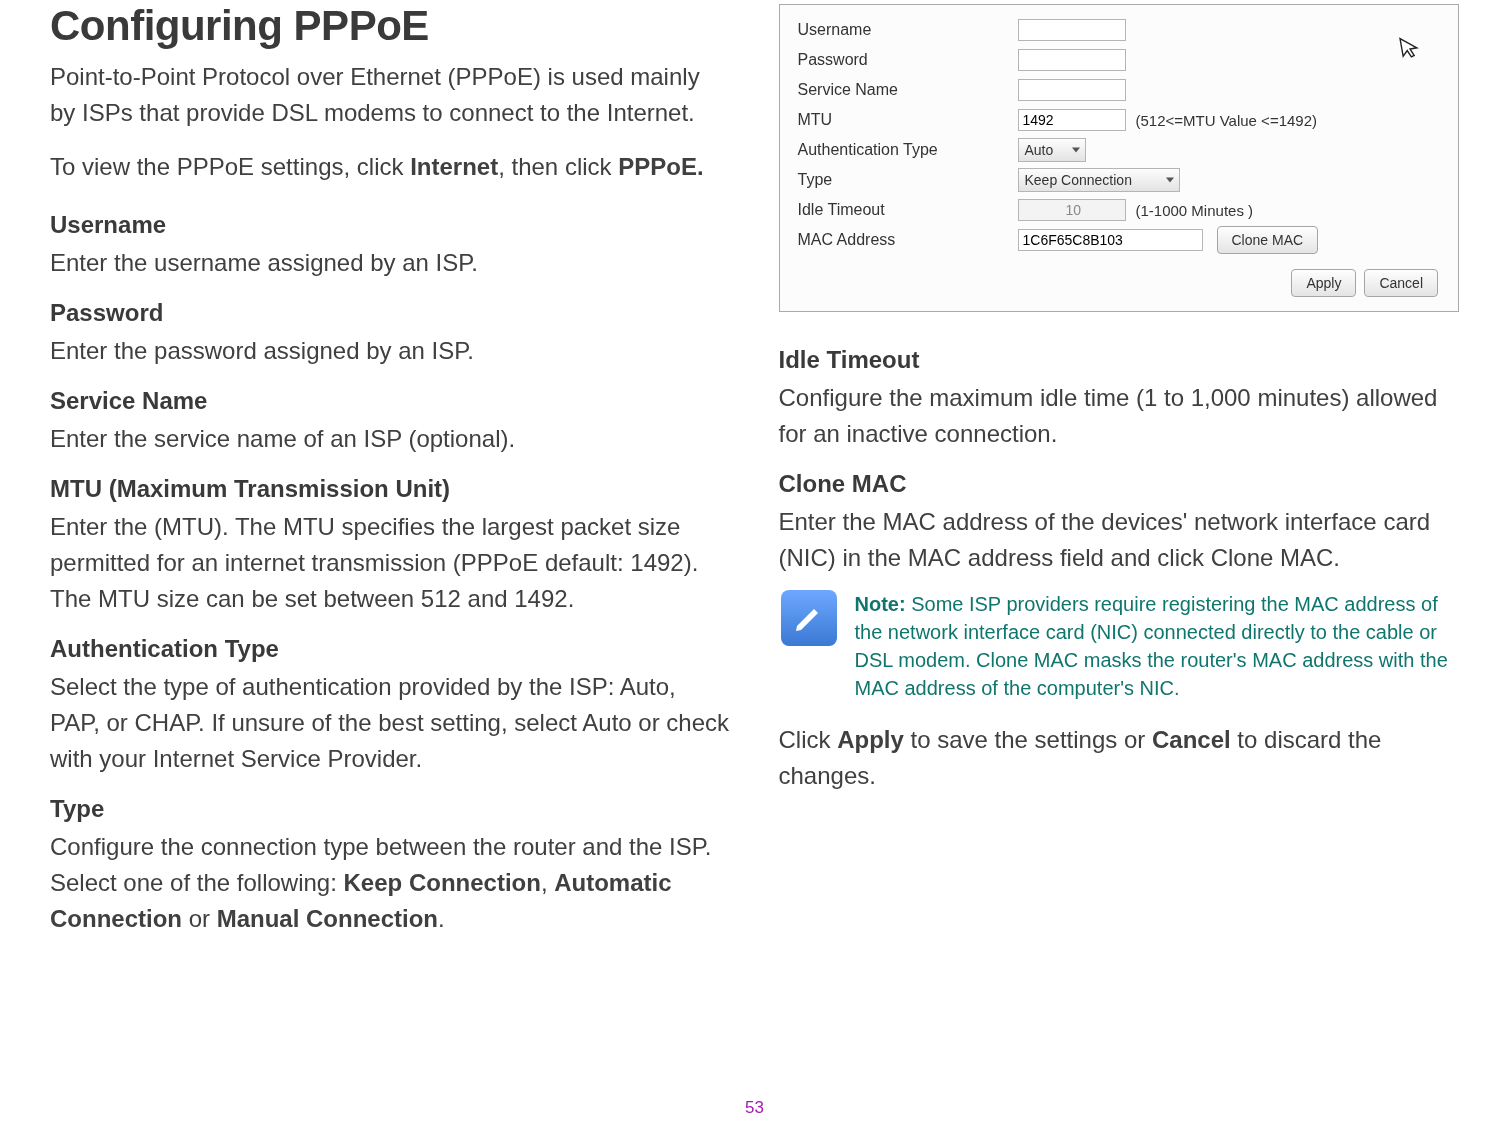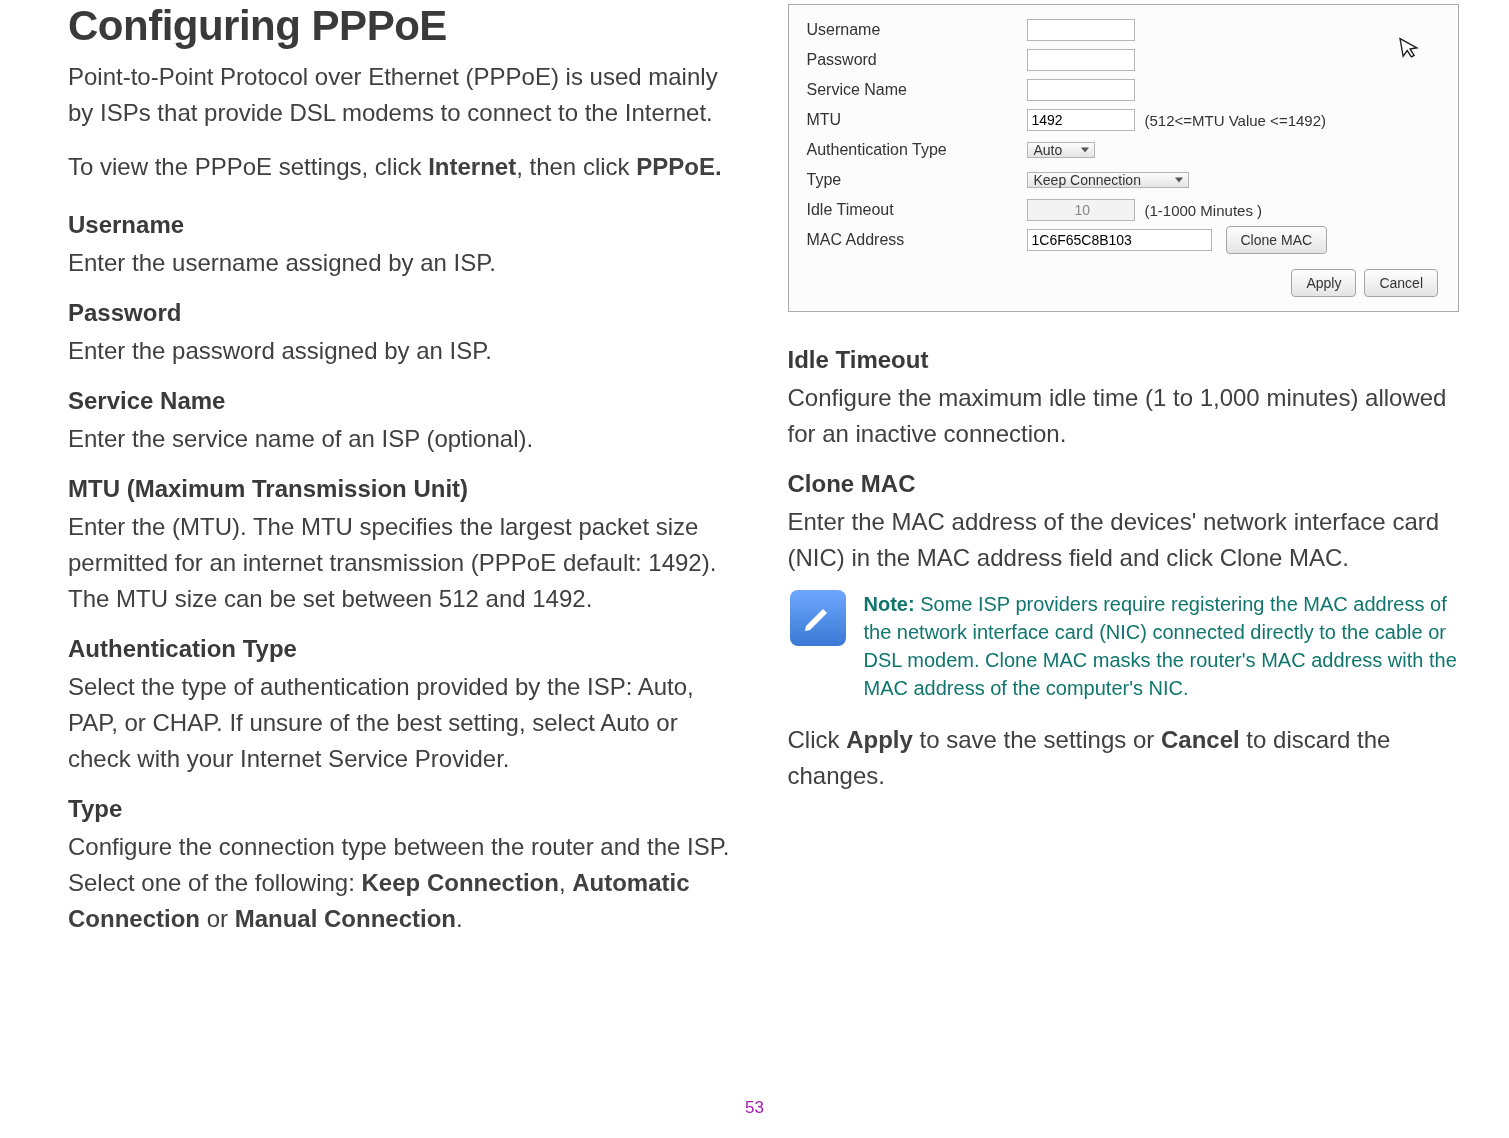--- a/index.html
+++ b/index.html
@@ -15,21 +15,21 @@
     line-height: 1.5;
   }
   .page {
     display: flex;
     padding: 0 50px;
     gap: 40px;
   }
   .col {
     flex: 1;
   }
-  .col-left { padding-right: 6px; margin-left: 18px; }
+  .col-left { padding-right: 6px; }
   .col-right { padding-left: 2px; }
 
   h1 {
     font-weight: 700;
     font-size: 42px;
     margin: -6px 0 2px 0;
     color: #3a3a3a;
     letter-spacing: -0.5px;
   }
   .intro { margin: 0 0 18px 0; }
@@ -75,21 +75,21 @@
   }
   .txt-input.disabled { background:#f3f3f3; color:#888;padding-left:47px; }
   .txt-input.wide { width: 185px; }
   .hint {
     font-size: 15px;
     margin-left: 10px;
     color: #333;
   }
   .sel {
     border: 1px solid #b5b5b5;
-    height: 16px;
+    height: 24px;
     background: linear-gradient(#fdfdfd,#e3e3e3);
     box-sizing: border-box;
     display: inline-flex;
     align-items: center;
     padding: 0 22px 0 6px;
     font-size: 14px;
     position: relative;
     font-family: Tahoma, Arial, sans-serif;
   }
   .sel::after {

